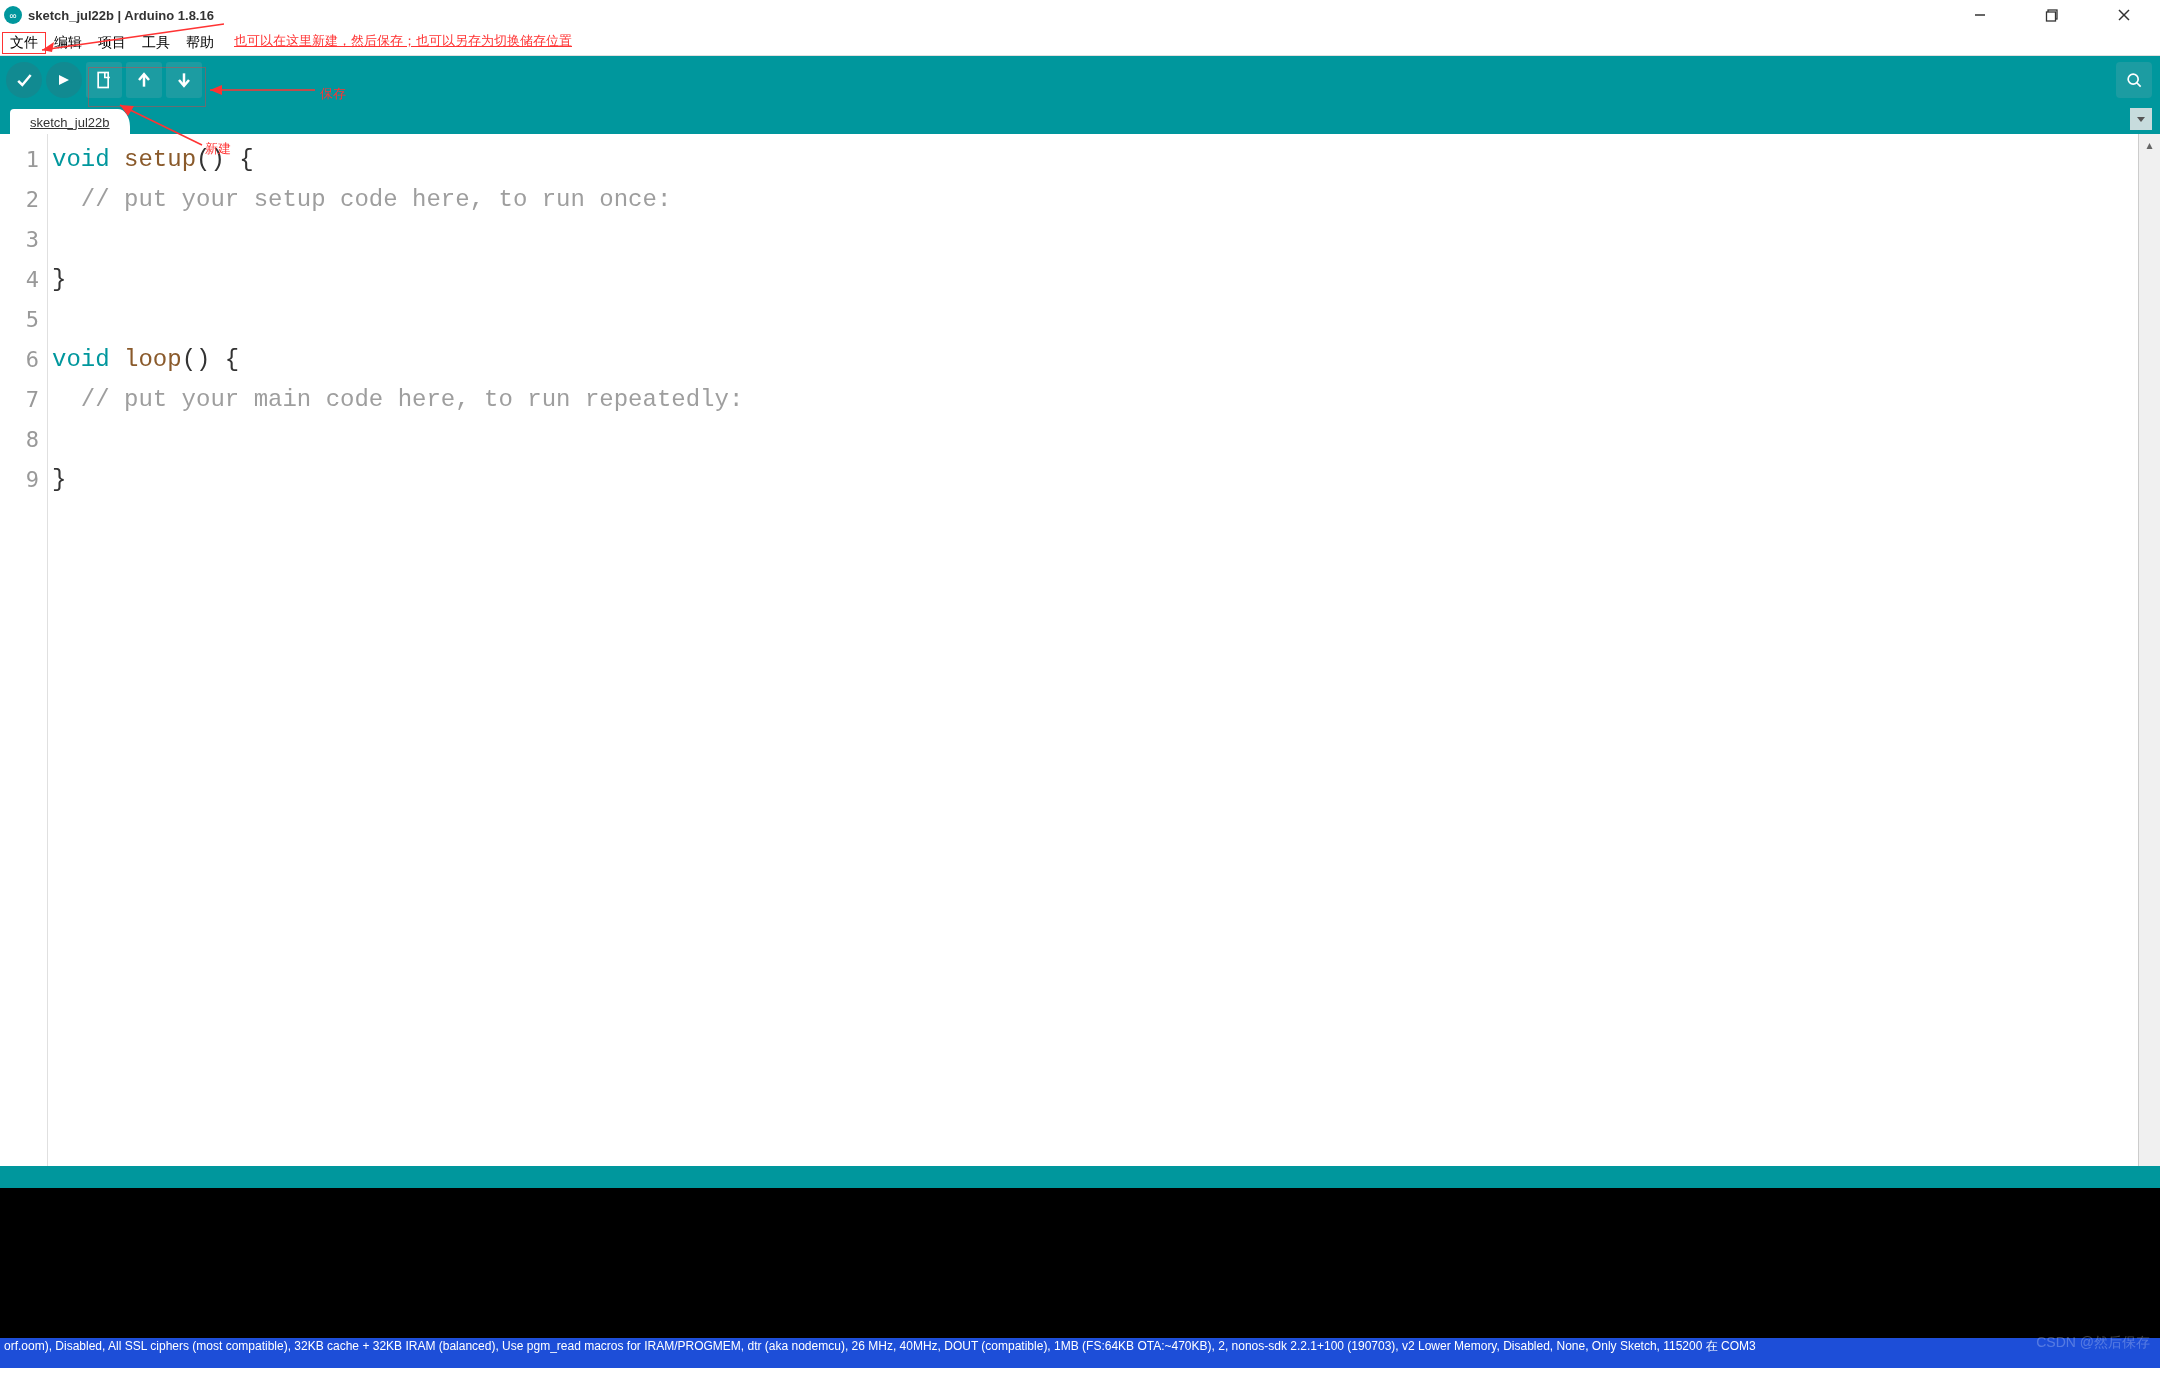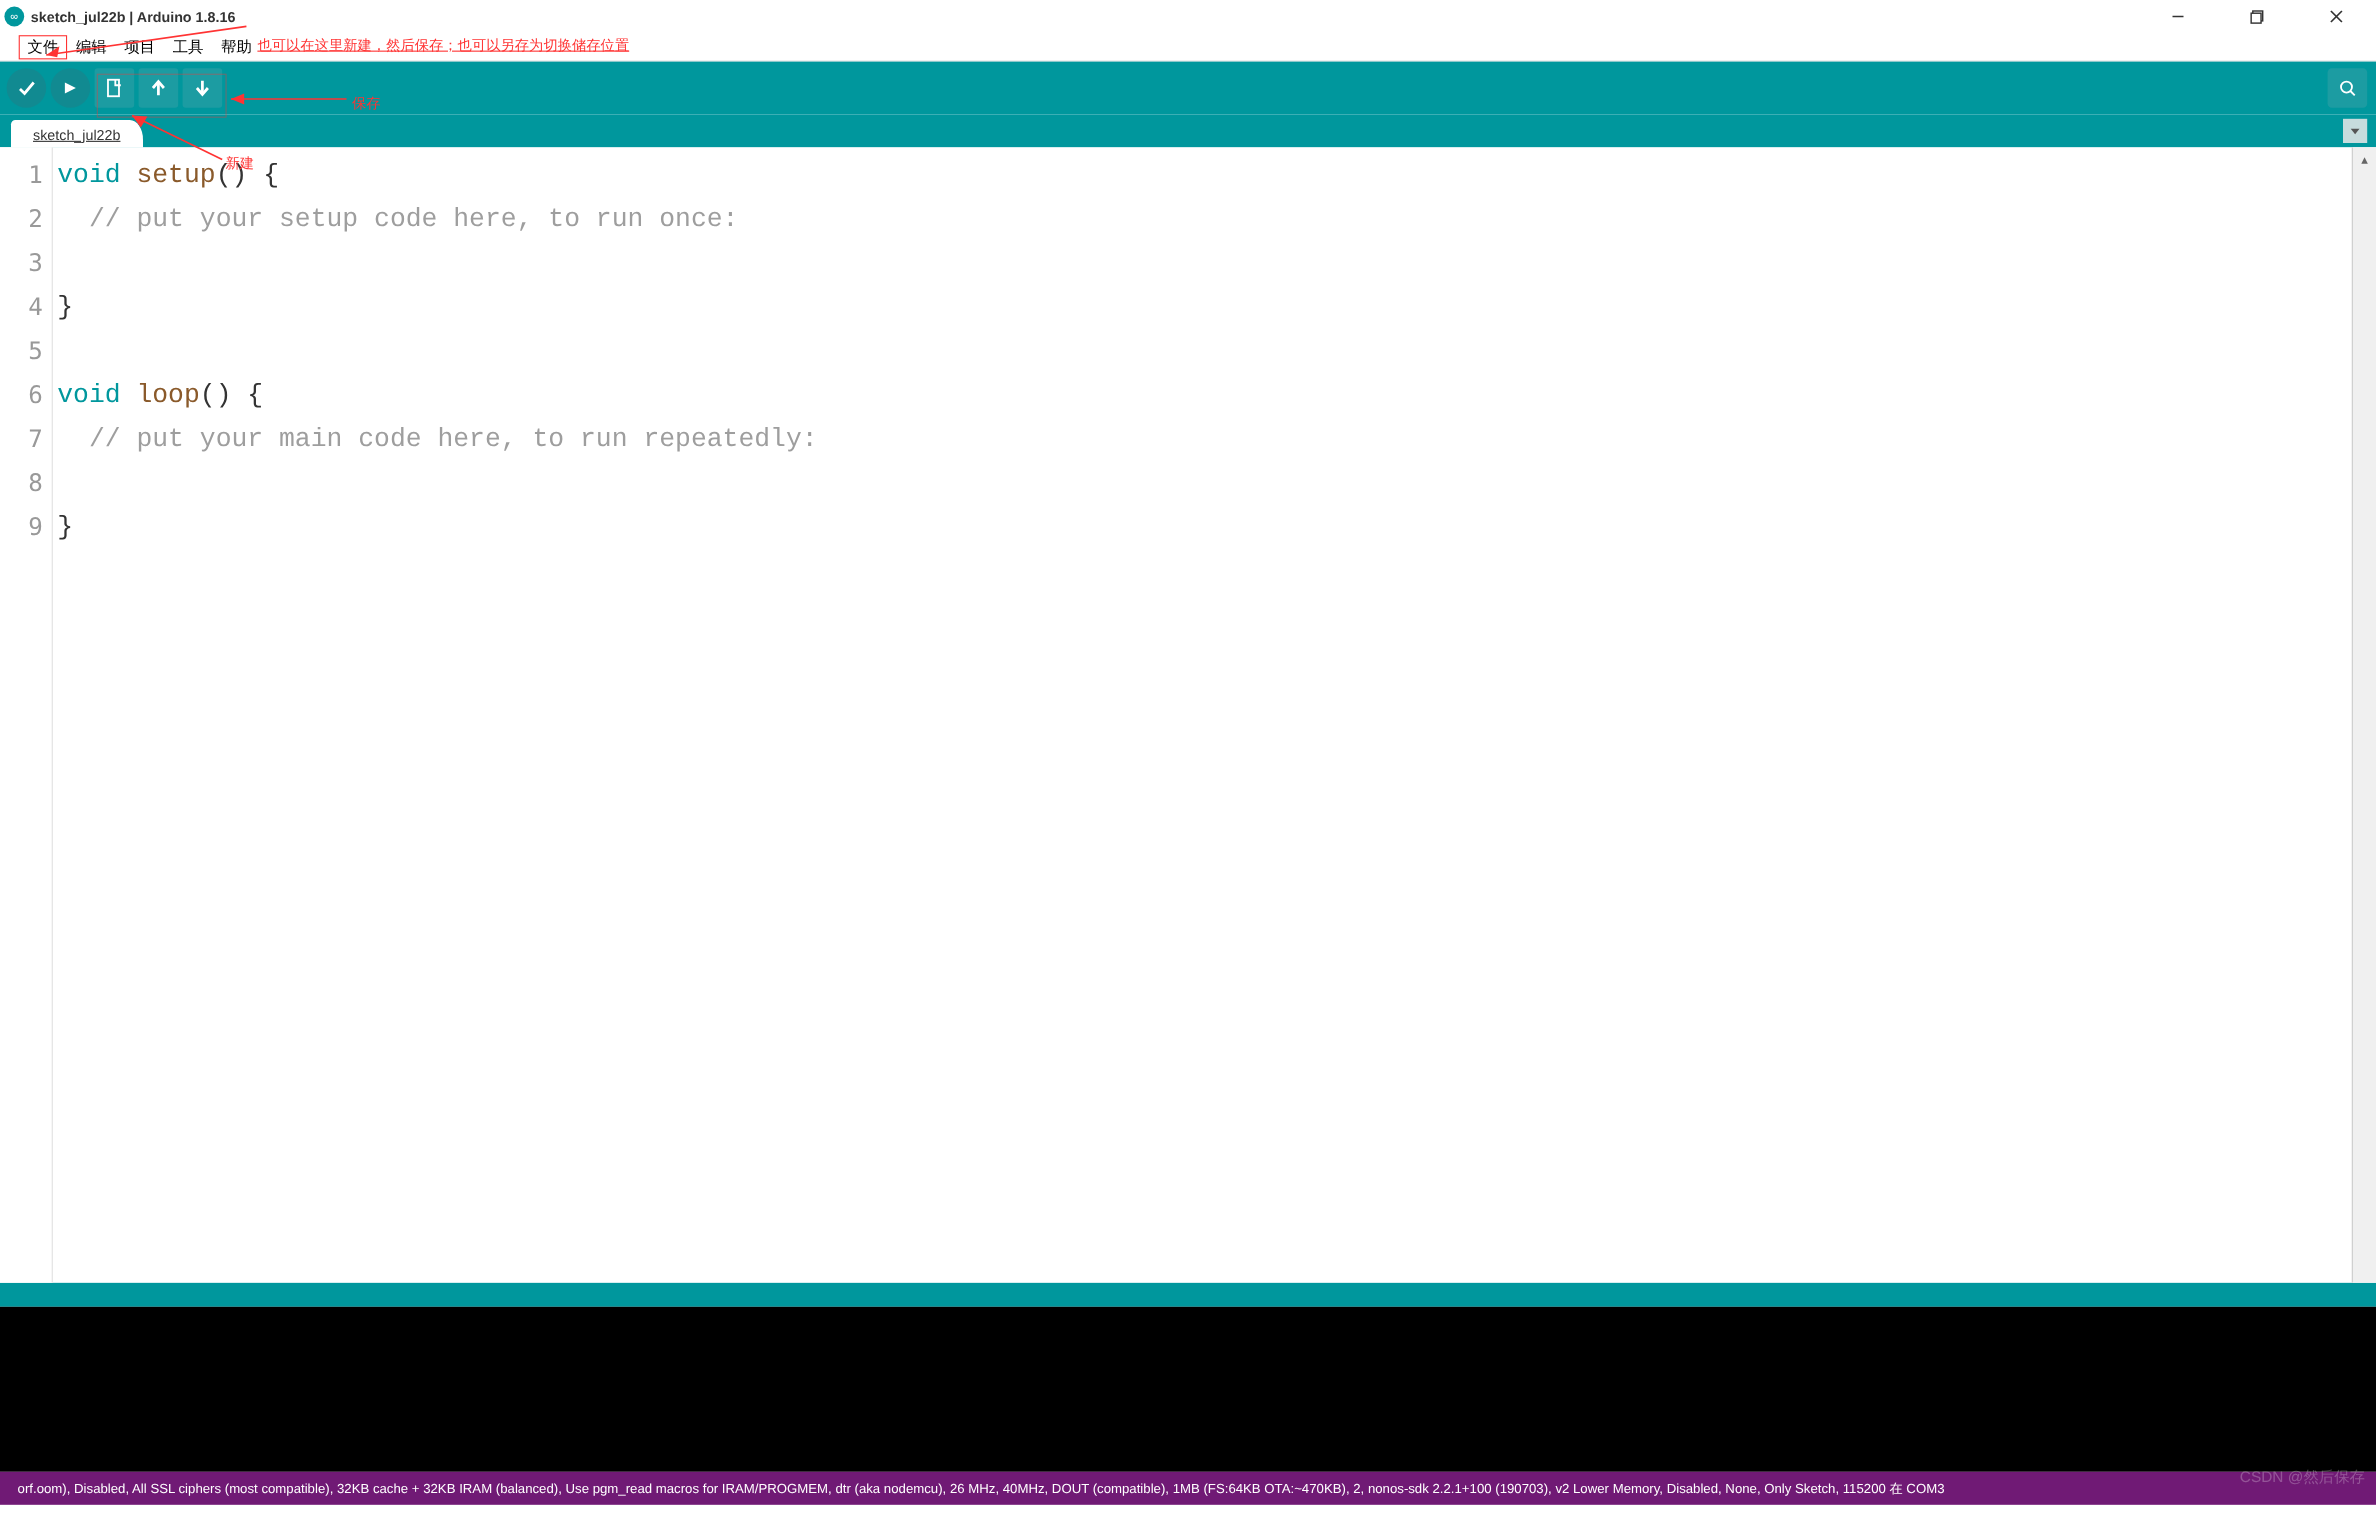--- a/index.html
+++ b/index.html
@@ -33,21 +33,21 @@
 }
 .tb-title { font-size: 13px; color: #333; font-weight: bold; }
 .tb-controls { position: absolute; right: 0; top: 0; display: flex; }
 .tb-btn { width: 72px; height: 30px; display: flex; align-items: center; justify-content: center; cursor: pointer; }
 .tb-btn svg { width: 14px; height: 14px; }
 .menubar {
   height: 26px;
   background: #fff;
   display: flex;
   align-items: center;
-  padding: 0 17px;
+  padding: 0 2px;
   font-size: 14px;
   border-bottom: 1px solid #e0e0e0;
 }
 .menu-item { padding: 2px 8px; cursor: pointer; }
 .menu-item.boxed { border: 1px solid #ff3333; padding: 1px 7px; }
 .toolbar {
   height: 48px;
   background: #00979d;
   display: flex;
   align-items: center;
@@ -137,26 +137,25 @@
   width: 22px;
   background: #f0f0f0;
   border-left: 1px solid #ccc;
   position: relative;
 }
 .scroll-arrow { height: 22px; display: flex; align-items: center; justify-content: center; color: #666; }
 .status1 { height: 22px; background: #00979d; }
 .console { height: 150px; background: #000; }
 .statusbar {
   height: 30px;
-  background: #701a75;
+  background: #1d4ed8;
   color: #fff;
   font-size: 12px;
   display: flex;
-  align-items: center;
-  padding: 0 16px;
+  padding: 0 4px;
   white-space: nowrap;
   overflow: hidden;
 }
 
 .anno {
   position: absolute;
   color: #ff3333;
   font-size: 13px;
   font-family: "SimSun", serif;
   pointer-events: none;

